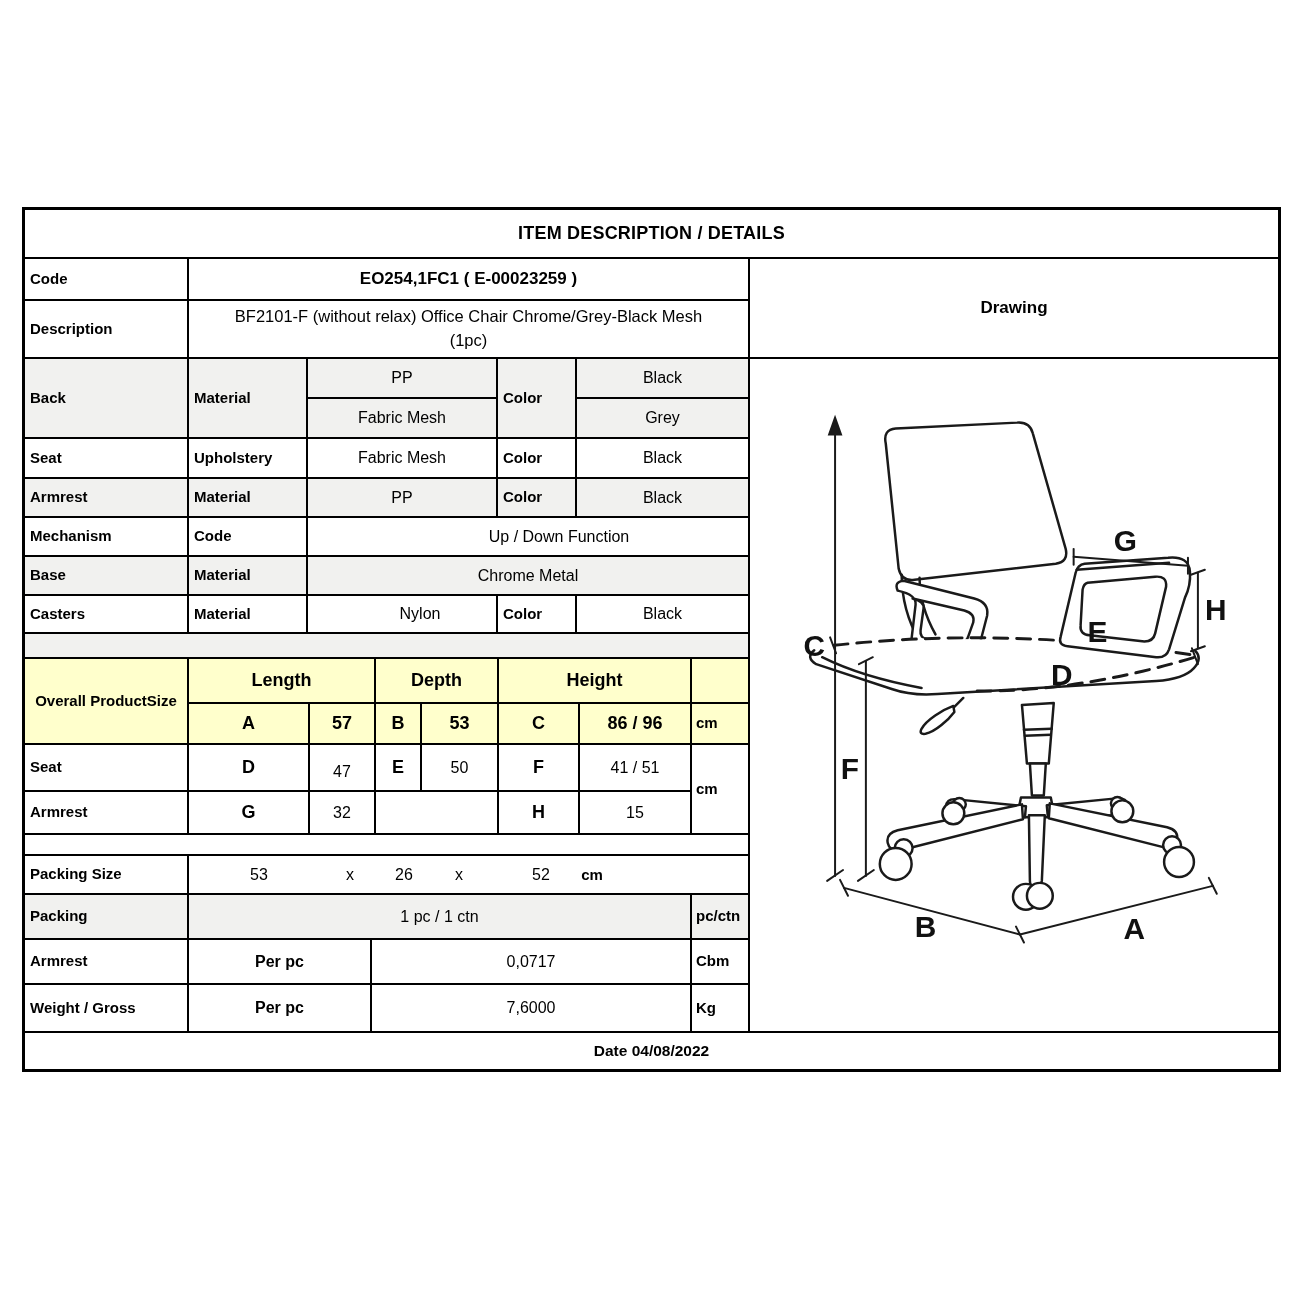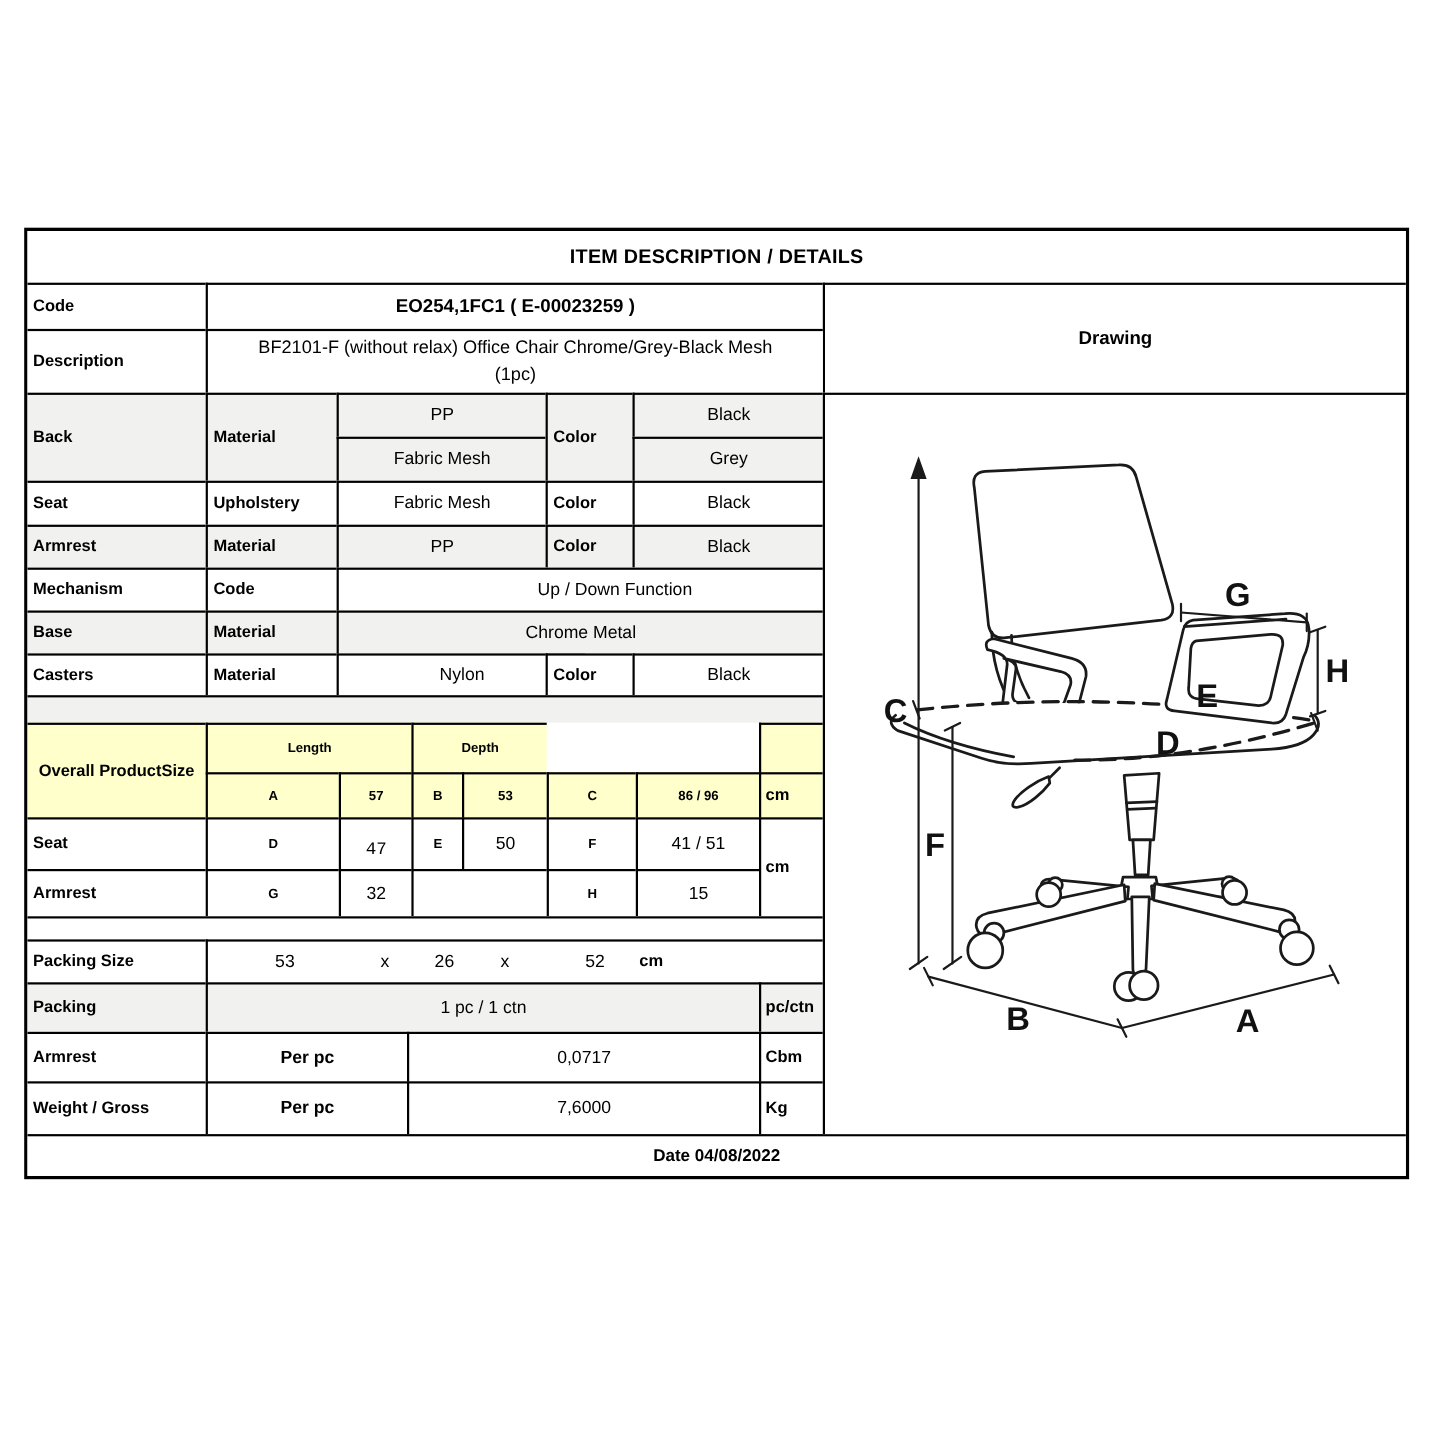--- a/index.html
+++ b/index.html
@@ -20,21 +20,21 @@
   .bt{border-top:2px solid #000;}
   .bl{border-left:2px solid #000;}
   .b{font-weight:bold;}
   .lbl{font-weight:bold;font-size:15px;justify-content:flex-start;text-align:right;padding-left:5px;}
   .shade{background:#f1f1ef;}
   .yellow{background:#ffffcc;}
   .title{font-size:18px;font-weight:bold;letter-spacing:.2px;}
   .code{font-size:17px;font-weight:bold;}
   .desc{font-size:16.5px;}
   .desc .inner{max-width:500px;line-height:1.45;}
-  .sizeb{font-weight:bold;font-size:12px;}
+  .sizeb{font-weight:bold;font-size:18px;}
   .unit{font-weight:bold;font-size:15px;justify-content:flex-start;text-align:left;padding-left:4px;}
   .date{font-weight:bold;font-size:15.5px;}
   .packline{position:relative;}
   .packline span{position:absolute;top:50%;transform:translate(-50%,-50%);}
   svg text{font-family:"Liberation Sans",sans-serif;font-weight:bold;font-size:30px;fill:#111;}
 </style>
 </head>
 <body>
 
 <div class="sheet">
@@ -85,33 +85,34 @@
   <div class="cell bt bl" style="left:550px;top:384px;width:173px;height:38px;">Black</div>
 
   <div class="cell bt shade" style="left:0;top:422px;width:723px;height:25px;"></div>
 
   <div class="cell bt yellow" style="left:0;top:447px;width:162px;height:86px;flex-direction:row;font-weight:bold;font-size:15px;">
     <div>Overall Product</div>
     <div>Size</div>
   </div>
   <div class="cell sizeb bt bl yellow" style="left:162px;top:447px;width:187px;height:45px;">Length</div>
   <div class="cell sizeb bt bl yellow" style="left:349px;top:447px;width:123px;height:45px;">Depth</div>
+  <div class="cell sizeb bt bl yellow" style="left:472px;top:447px;width:193px;height:45px;">Height</div>
   <div class="cell bt bl yellow" style="left:665px;top:447px;width:58px;height:45px;"></div>
 
   <div class="cell sizeb bt bl yellow" style="left:162px;top:492px;width:121px;height:41px;">A</div>
   <div class="cell sizeb bt bl yellow" style="left:283px;top:492px;width:66px;height:41px;">57</div>
   <div class="cell sizeb bt bl yellow" style="left:349px;top:492px;width:46px;height:41px;">B</div>
   <div class="cell sizeb bt bl yellow" style="left:395px;top:492px;width:77px;height:41px;">53</div>
   <div class="cell sizeb bt bl yellow" style="left:472px;top:492px;width:81px;height:41px;">C</div>
   <div class="cell sizeb bt bl yellow" style="left:553px;top:492px;width:112px;height:41px;">86 / 96</div>
   <div class="cell unit bt bl yellow" style="left:665px;top:492px;width:58px;height:41px;">cm</div>
 
   <div class="cell lbl bt" style="left:0;top:533px;width:162px;height:47px;">Seat</div>
   <div class="cell sizeb bt bl" style="left:162px;top:533px;width:121px;height:47px;">D</div>
-  <div class="cell bt bl" style="left:283px;top:533px;width:66px;height:55px;font-family:Liberation Mono, monospace;">47</div>
+  <div class="cell bt bl" style="left:283px;top:533px;width:66px;height:55px;">47</div>
   <div class="cell sizeb bt bl" style="left:349px;top:533px;width:46px;height:47px;">E</div>
   <div class="cell bt bl" style="left:395px;top:533px;width:77px;height:47px;">50</div>
   <div class="cell sizeb bt bl" style="left:472px;top:533px;width:81px;height:47px;">F</div>
   <div class="cell bt bl" style="left:553px;top:533px;width:112px;height:47px;">41 / 51</div>
   <div class="cell unit bt bl" style="left:665px;top:533px;width:58px;height:90px;">cm</div>
 
   <div class="cell lbl bt" style="left:0;top:580px;width:162px;height:43px;">Armrest</div>
   <div class="cell sizeb bt bl" style="left:162px;top:580px;width:121px;height:43px;">G</div>
   <div class="cell bt bl" style="left:283px;top:580px;width:66px;height:43px;">32</div>
   <div class="cell bt bl" style="left:349px;top:580px;width:123px;height:43px;"></div>

